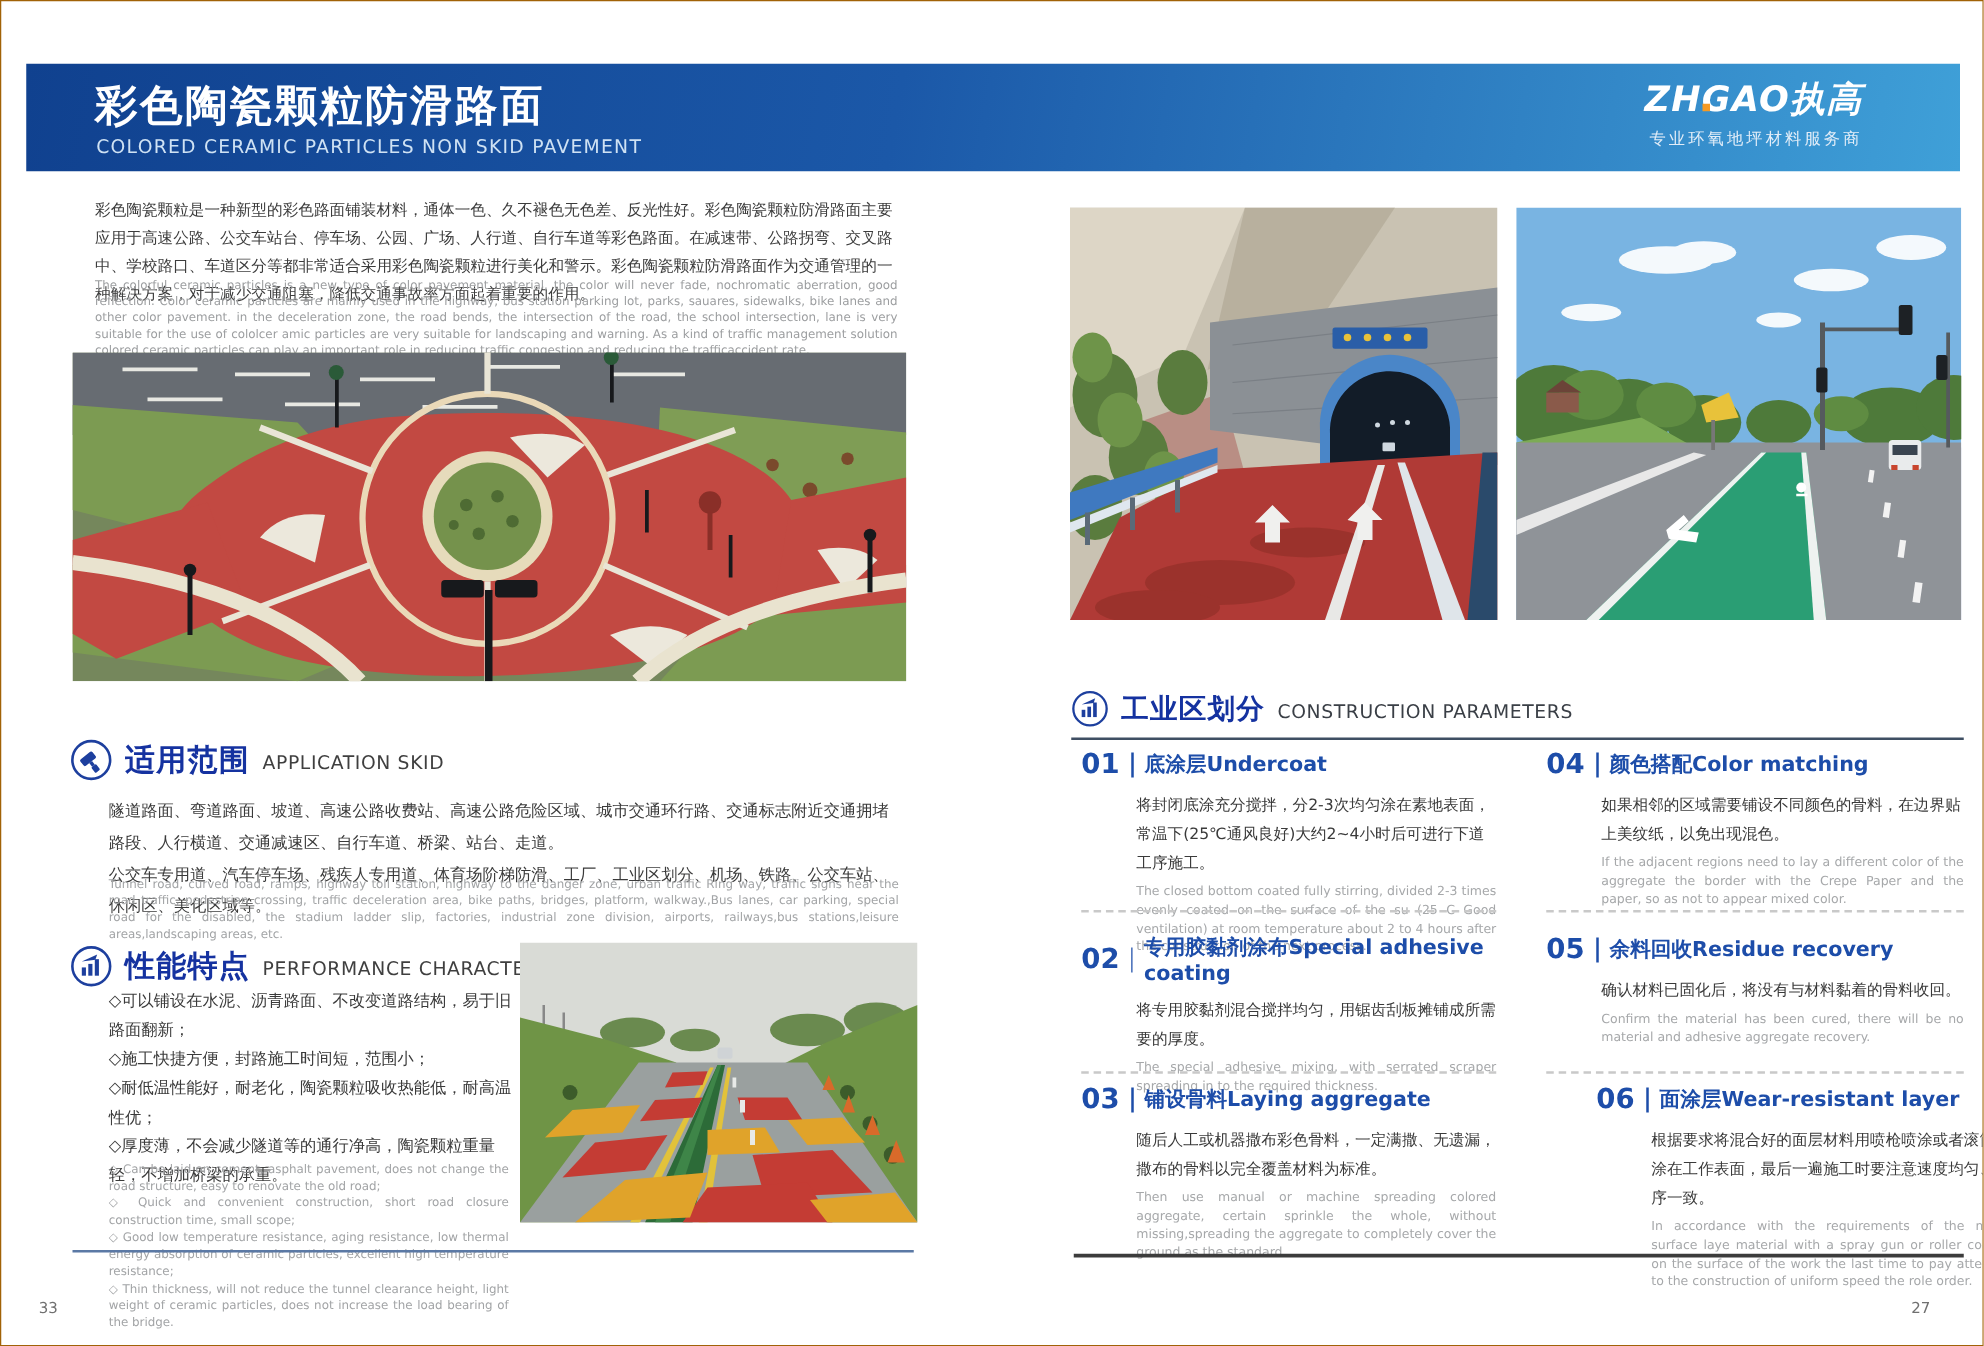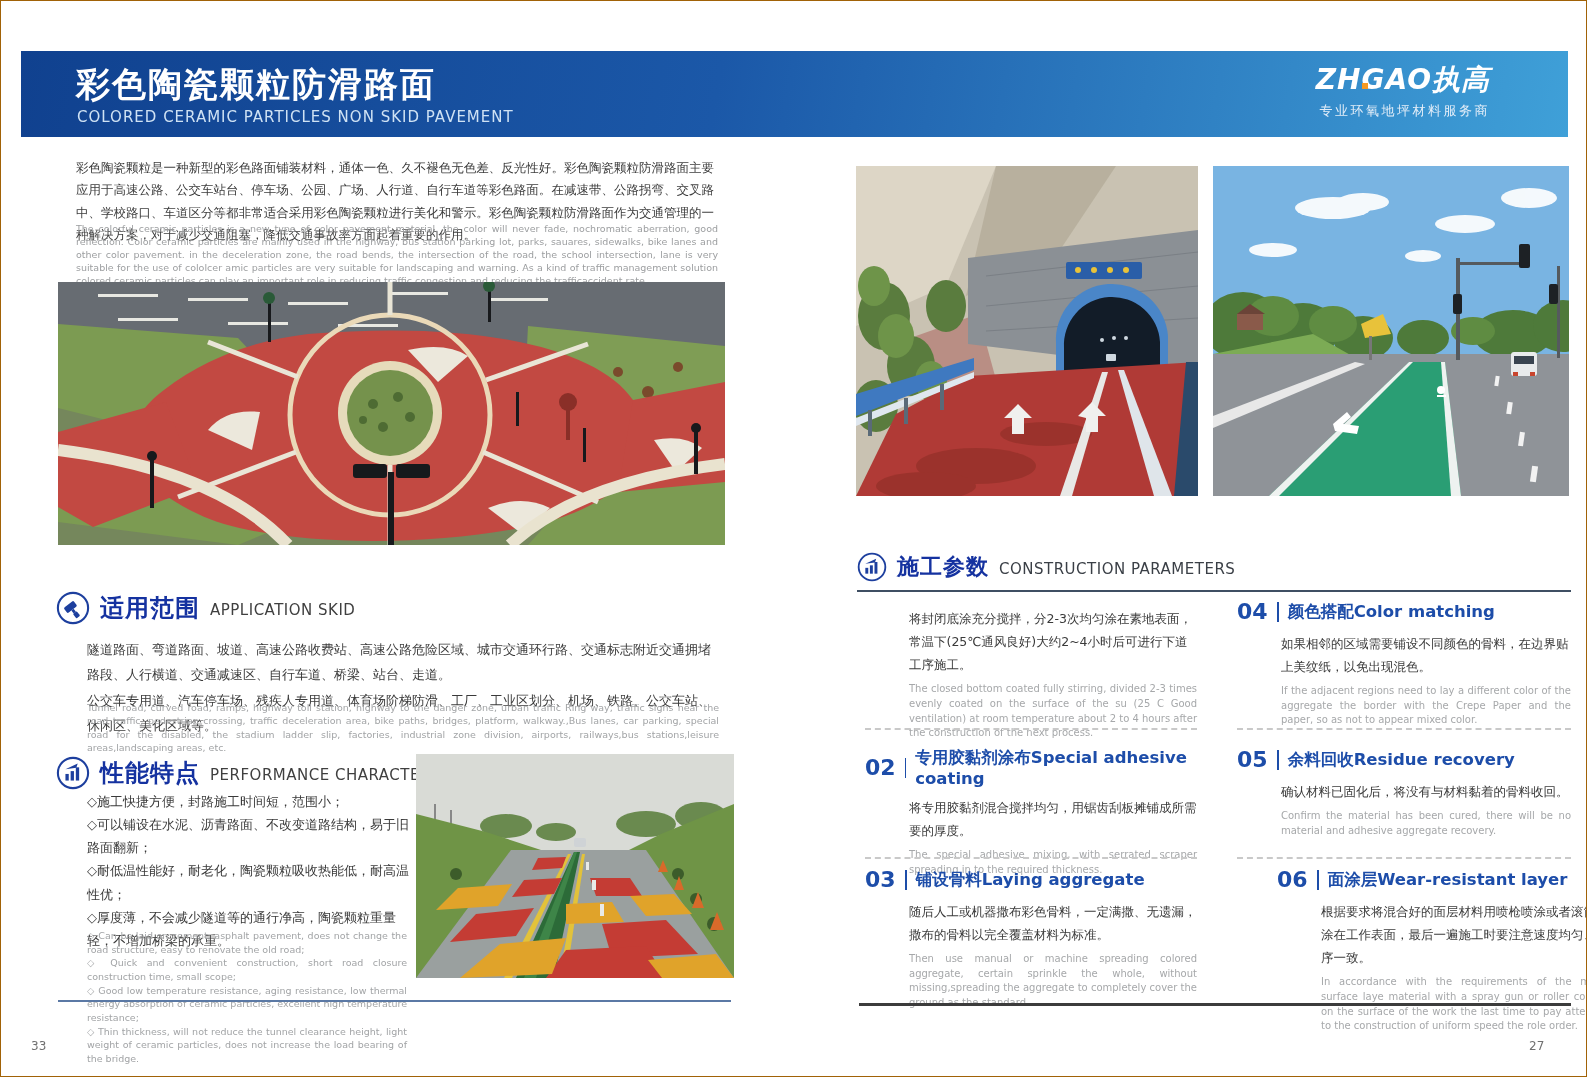--- a/index.html
+++ b/index.html
@@ -166,22 +166,22 @@
         <rect x="10" y="19" width="3.5" height="7"></rect>
         <rect x="15.5" y="16" width="3.5" height="10"></rect>
         <rect x="21" y="12" width="3.5" height="14"></rect>
       </g>
       <path d="M10,14 L23,8 l-1.5,4.5 z" fill="#1d3f9e"></path>
     </svg>
     <span class="sec-zh">性能特点</span>
     <span class="sec-en">PERFORMANCE CHARACTERISTICS</span>
   </div>
   <div class="abs perf-zh">
+    <div>◇可以铺设在水泥、沥青路面、不改变道路结构，易于旧路面翻新；</div>
     <div>◇施工快捷方便，封路施工时间短，范围小；</div>
-    <div>◇可以铺设在水泥、沥青路面、不改变道路结构，易于旧路面翻新；</div>
     <div>◇耐低温性能好，耐老化，陶瓷颗粒吸收热能低，耐高温性优；</div>
     <div>◇厚度薄，不会减少隧道等的通行净高，陶瓷颗粒重量轻，不增加桥梁的承重。</div>
   </div>
   <div class="abs perf-en">
     <div>◇ Can be laid on cement, asphalt pavement, does not change the road structure, easy to renovate the old road;</div>
     <div>◇ Quick and convenient construction, short road closure construction time, small scope;</div>
     <div>◇ Good low temperature resistance, aging resistance, low thermal energy absorption of ceramic particles, excellent high temperature resistance;</div>
     <div>◇ Thin thickness, will not reduce the tunnel clearance height, light weight of ceramic particles, does not increase the load bearing of the bridge.</div>
   </div>
 
@@ -364,26 +364,31 @@
   <div class="abs sec-head constr-head">
     <svg class="icon-circle" style="width:30px;height:30px;flex-basis:30px;" viewBox="0 0 36 36">
       <circle cx="18" cy="18" r="16" fill="none" stroke="#1d3f9e" stroke-width="2.2"></circle>
       <g fill="#1d3f9e">
         <rect x="10" y="19" width="3.5" height="7"></rect>
         <rect x="15.5" y="16" width="3.5" height="10"></rect>
         <rect x="21" y="12" width="3.5" height="14"></rect>
       </g>
       <path d="M10,14 L23,8 l-1.5,4.5 z" fill="#1d3f9e"></path>
     </svg>
-    <span class="sec-zh" style="font-size:22px;">施工参数</span>
+    <span class="sec-zh" style="font-size:22px;">工业区划分</span>
     <span class="sec-en" style="font-size:15px;color:#3a3f46;">CONSTRUCTION PARAMETERS</span>
   </div>
   <div class="abs constr-line"></div>
 
   <div class="abs param" style="left:864px;top:598px;">
+    <div class="param-head">
+      <span class="param-num">01</span>
+      <span class="param-bar"></span>
+      <span class="param-title">底涂层Undercoat</span>
+    </div>
     <div class="param-zh">将封闭底涂充分搅拌，分2-3次均匀涂在素地表面，常温下(25℃通风良好)大约2~4小时后可进行下道工序施工。</div>
     <div class="param-en">The closed bottom coated fully stirring, divided 2-3 times evenly coated on the surface of the su (25 C Good ventilation) at room temperature about 2 to 4 hours after the construction of the next process.</div>
   </div>
 
   <div class="abs param" style="left:864px;top:746px;">
     <div class="param-head">
       <span class="param-num">02</span>
       <span class="param-bar"></span>
       <span class="param-title">专用胶黏剂涂布Special adhesive coating</span>
     </div>

